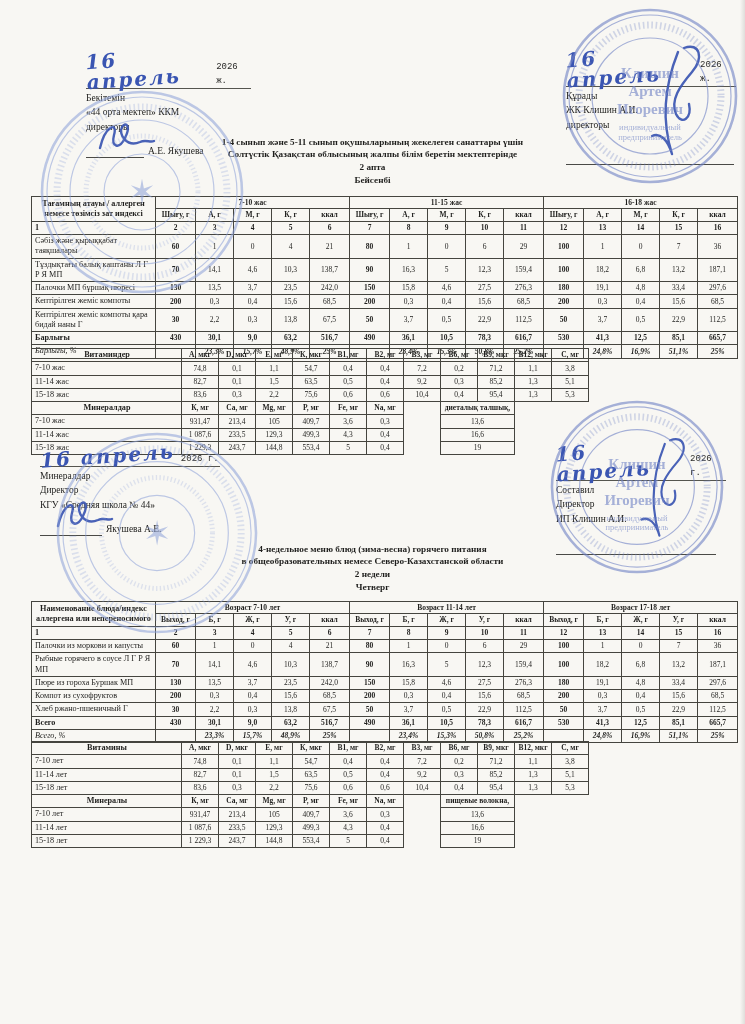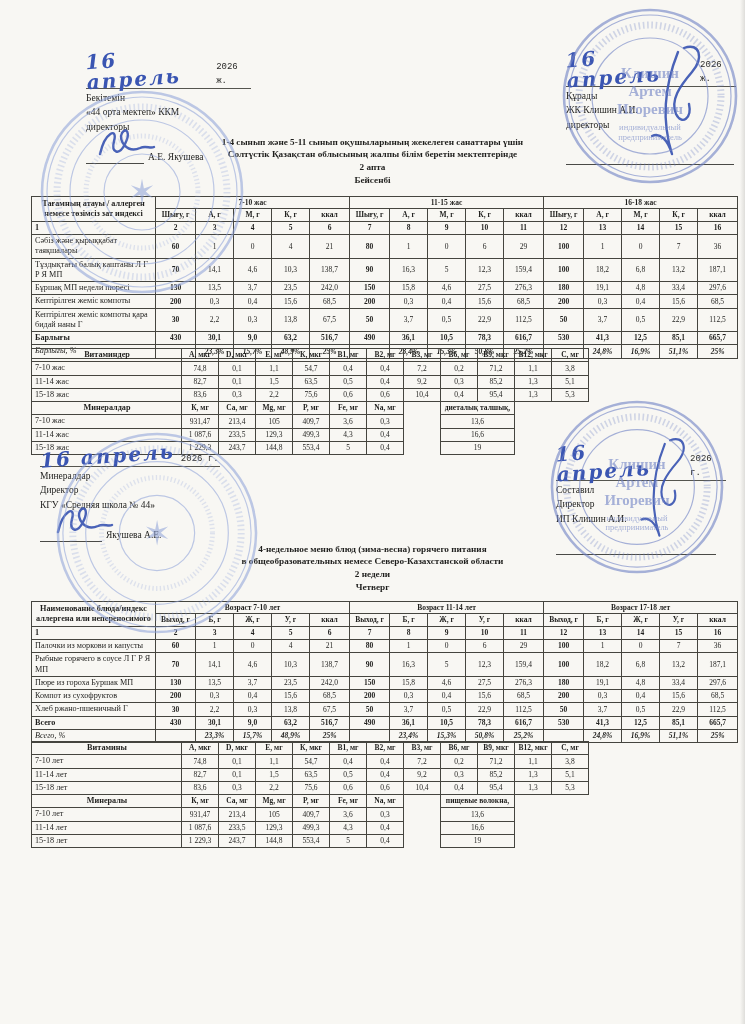--- a/index.html
+++ b/index.html
@@ -9,21 +9,21 @@
     font-family:"Liberation Serif", serif;
   }
   .page::after{content:"";position:absolute;top:0;right:0;bottom:0;width:5px;
     background:linear-gradient(to left,rgba(0,0,0,.10),rgba(0,0,0,0));pointer-events:none;}
   .blk{position:absolute;z-index:4;font-size:9.5px;line-height:1.5;}
   .ln{white-space:nowrap;}
   .hwline{border-bottom:1px solid #55554f;display:flex;align-items:flex-end;margin-bottom:2px;position:relative;}
   .hw{font-family:"DejaVu Serif", serif;font-style:italic;font-weight:bold;color:#3a55b2;
       font-size:20px;letter-spacing:2px;transform:rotate(-4deg);display:inline-block;line-height:1;}
   .yr{font-size:9px;margin-left:6px;color:#2a2a28;font-family:Liberation Mono, monospace;}
-  .sigrow{position:relative;margin-top:16px;display:flex;align-items:flex-end;}
+  .sigrow{position:relative;margin-top:10px;display:flex;align-items:flex-end;}
   .uline{display:inline-block;border-bottom:1px solid #4a4a46;height:10px;}
   .sig{position:absolute;z-index:7;pointer-events:none;}
   .sig path{fill:none;stroke:#3a55b2;stroke-width:2.4;stroke-linecap:round;opacity:.92;}
   .signame{margin-left:4px;}
   .title{position:absolute;left:0;right:0;text-align:center;z-index:3;
          font-weight:bold;font-size:9.2px;line-height:12px;}
   .title .t2{margin-top:1px;}
   table{border-collapse:collapse;position:absolute;z-index:2;table-layout:fixed;background:transparent;}
   .menu,.vits{left:31px;}
   .menu{width:706px;border:1.5px solid #3c3c38;}
@@ -211,21 +211,21 @@
           <td>5</td>
           <td>12,3</td>
           <td>159,4</td>
           <td>100</td>
           <td>18,2</td>
           <td>6,8</td>
           <td>13,2</td>
           <td>187,1</td>
         </tr>
         <tr>
-          <td class="rowname">Бұршақ МП недели пюресі</td>
+          <td class="rowname">Палочки МП бұршақ пюресі</td>
           <td>130</td>
           <td>13,5</td>
           <td>3,7</td>
           <td>23,5</td>
           <td>242,0</td>
           <td>150</td>
           <td>15,8</td>
           <td>4,6</td>
           <td>27,5</td>
           <td>276,3</td>

